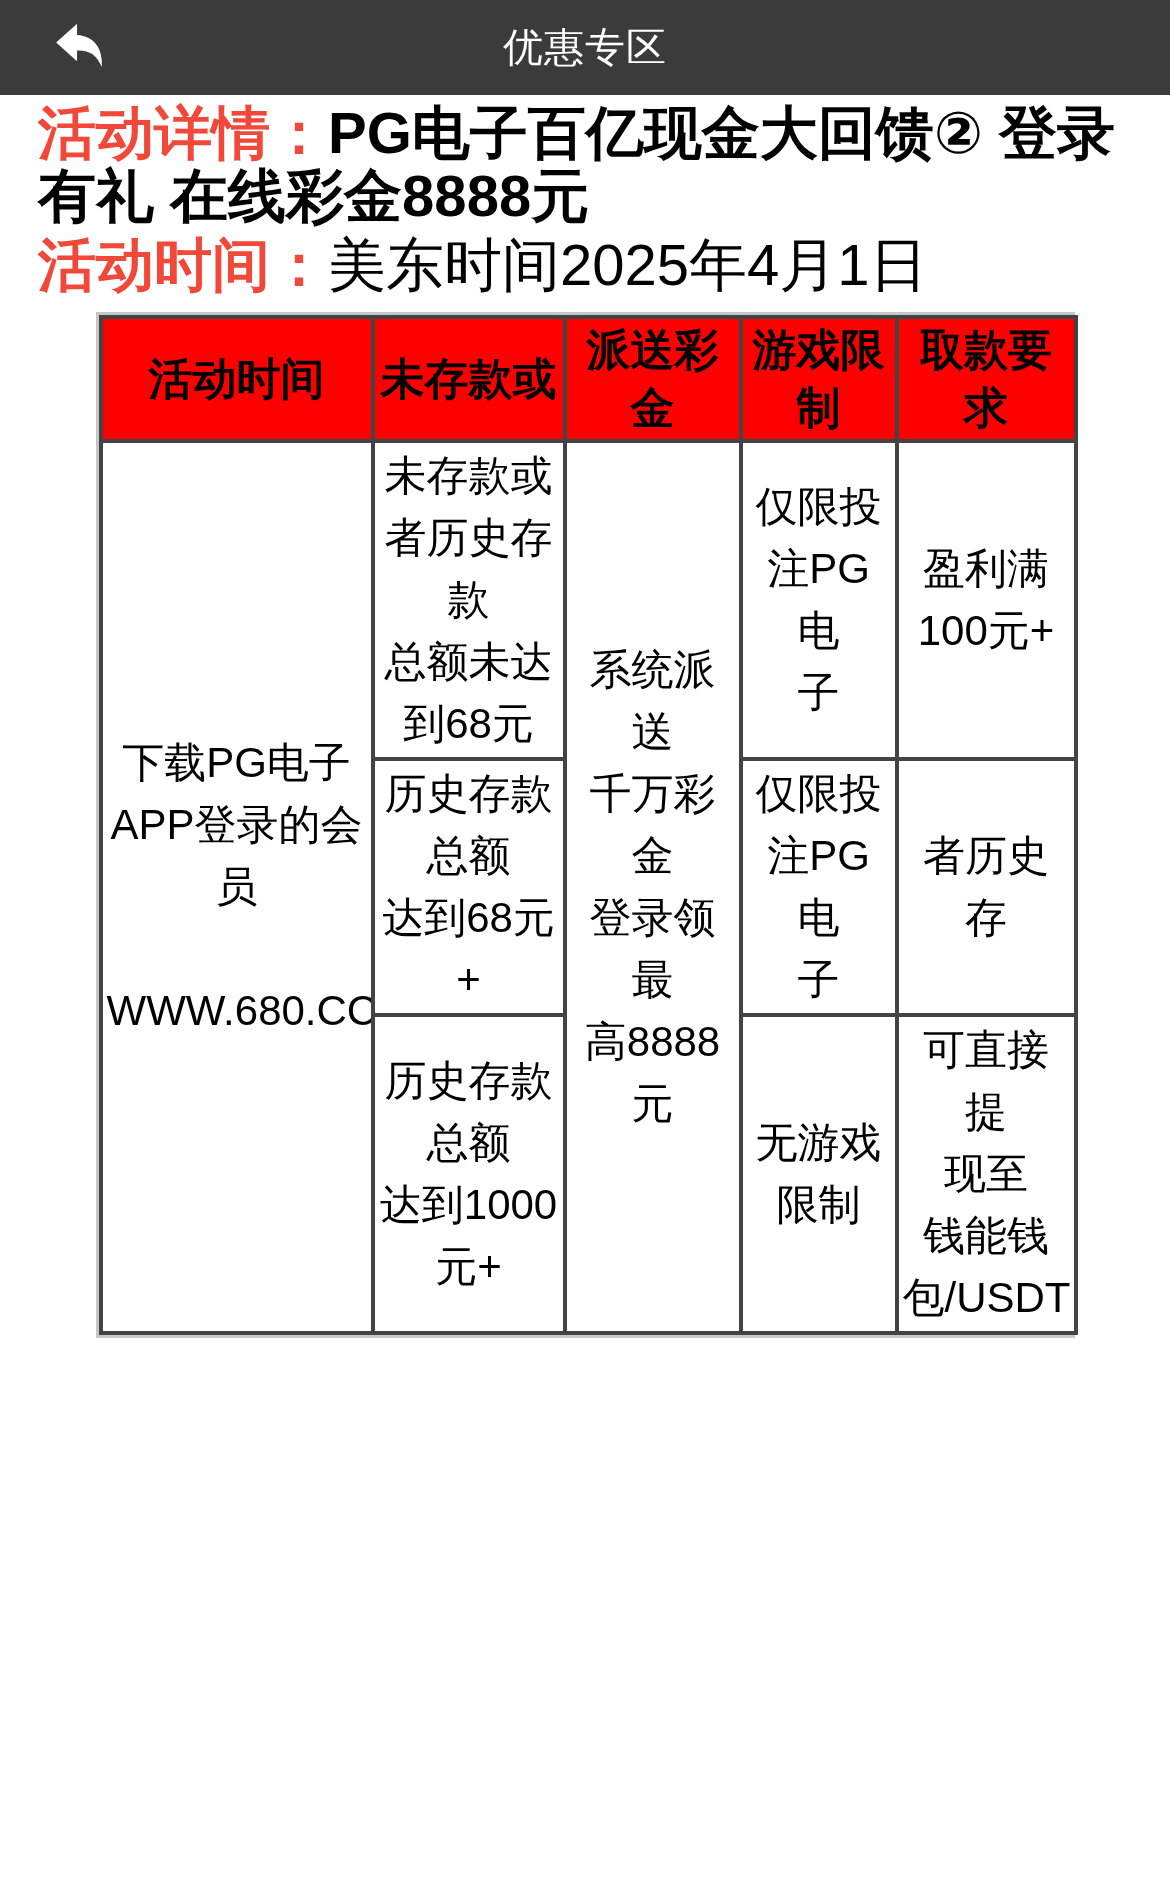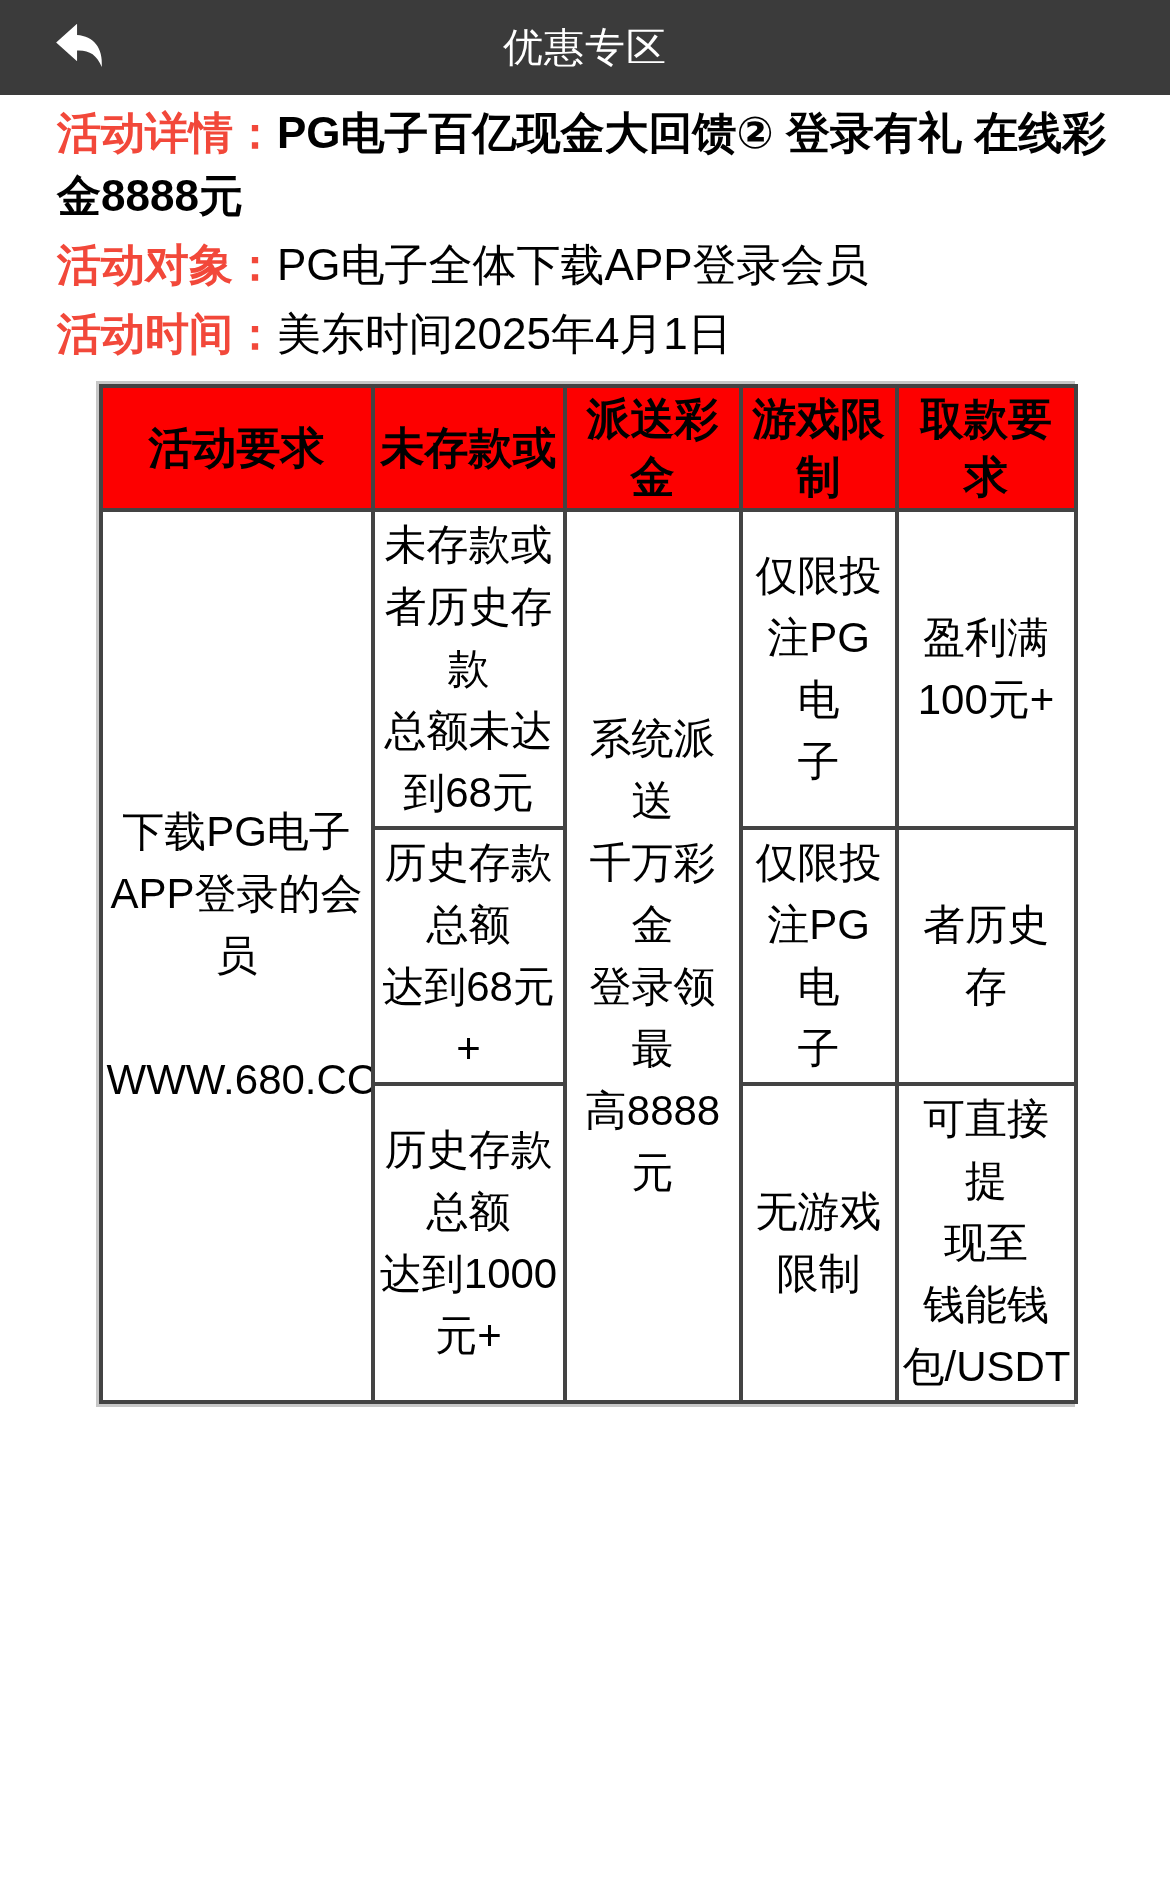--- a/index.html
+++ b/index.html
@@ -48,22 +48,22 @@
   
   .promo-title{
     margin:38px 80px 10px;
     text-align:center;
     color:var(--title-red);
     font-size:50px;
     font-weight:700;
     line-height:78px;
   }
   .para{
-    margin:6px 57px 0;
-    font-size:44px;
+    margin:6px 38px 0;
+    font-size:58px;
     line-height:63px;
     color:#151515;
   }
   .plabel{
     color:var(--label-red);
     font-weight:700;
   }
   .ptext{color:#000;}
   .ptext.strong{font-weight:700;}
   
@@ -117,37 +117,36 @@
       <path d="M10.2 1.2 L2.6 8.0 L10.2 14.8 L10.2 10.9 C14.6 10.7 17.3 12.4 19.2 16.9 C19.7 9.9 16.2 5.7 10.2 5.3 Z"></path>
     </svg>
   </button>
   <div class="nav-title">优惠专区</div>
 </header>
 
 <main>
 
   <p class="para"><span class="plabel">活动详情：</span><span class="ptext strong">PG电子百亿现金大回馈② 登录有礼 在线彩金8888元</span></p>
 
-  <p class="para"><span class="plabel">活动对象：</span><span class="ptext">PG电子全体下载APP登录会员</span></p>
 
   <p class="para"><span class="plabel">活动时间：</span><span class="ptext">美东时间2025年4月1日</span></p>
 
 
   <div class="table-wrap">
     <table>
       <colgroup>
         <col class="w1">
           <col class="w2">
           <col class="w3">
           <col class="w4">
           <col class="w5">
       </colgroup>
       <tbody>
           <tr class="h-head">
-        <th>活动要求</th>
+        <th>活动时间</th>
         <th>未存款或</th>
         <th>派送彩金</th>
         <th>游戏限制</th>
         <th>取款要求</th>
       </tr>
       <tr class="h-r1">
         <td rowspan="3">下载PG电子
 APP登录的会
 员
 

